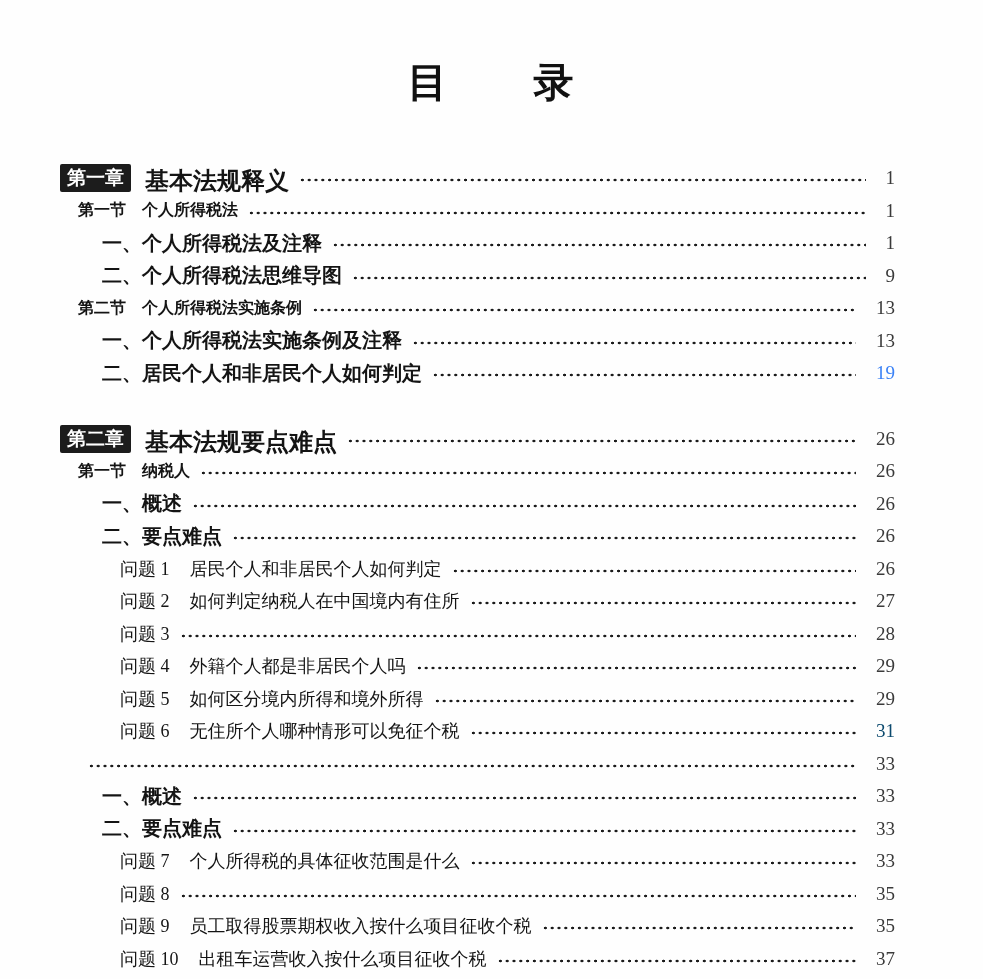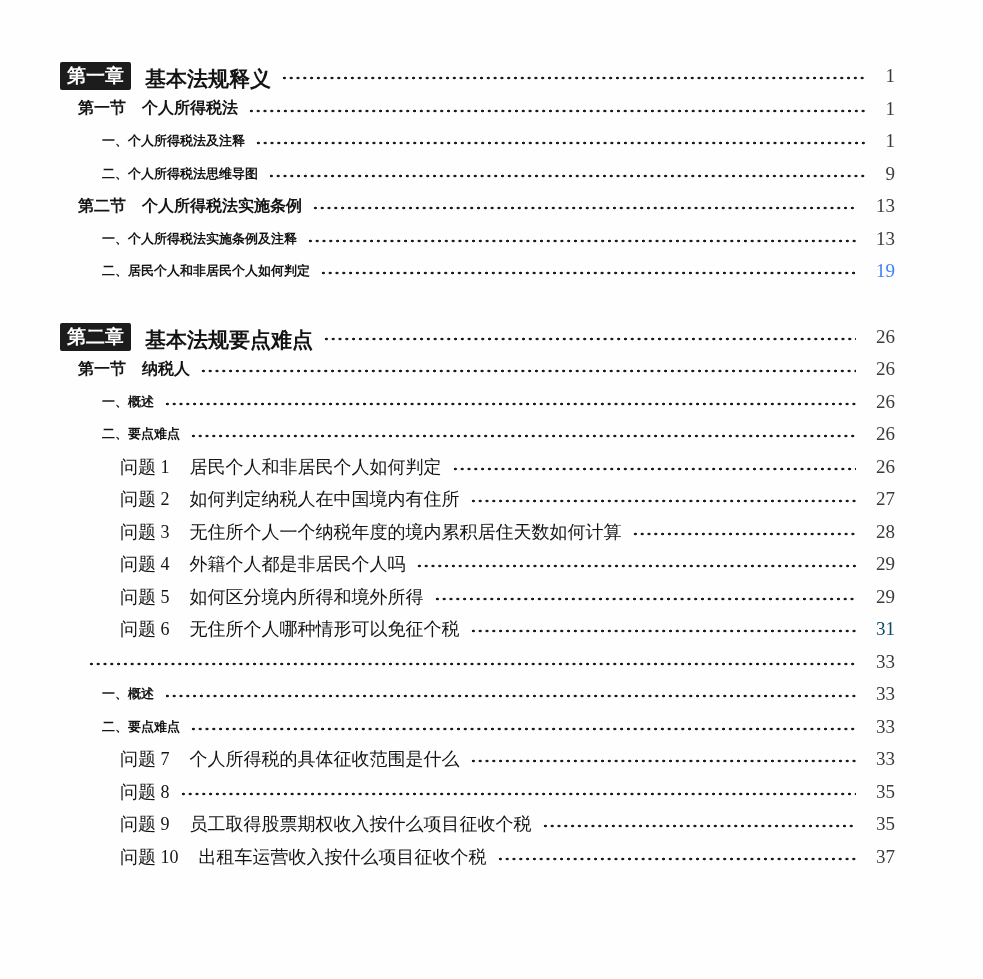--- a/index.html
+++ b/index.html
@@ -63,51 +63,52 @@
     font-size: 19px;
     line-height: 1;
     padding: 4px 7px 5px 7px;
     border-radius: 2px;
     white-space: nowrap;
   }
   .chapter-title {
     margin-left: 14px;
     font-family: "Liberation Serif", serif;
     font-weight: bold;
-    font-size: 21px;
+    font-size: 24px;
     white-space: nowrap;
     margin-top: 6px;
   }
   .lvl-section { padding-left: 18px; }
   .lvl-section .entry-text {
     font-family: "Liberation Sans", sans-serif;
     font-weight: bold;
     font-size: 16px;
     white-space: pre;
   }
   .lvl-sub { padding-left: 42px; }
   .lvl-sub .entry-text {
     font-family: "Liberation Sans", sans-serif;
     font-weight: bold;
-    font-size: 13px;
+    font-size: 20px;
     white-space: pre;
   }
   .lvl-q { padding-left: 60px; }
   .q-label, .q-text {
     font-family: "Liberation Serif", serif;
     font-weight: normal;
     font-size: 18px;
     white-space: nowrap;
   }
   .q-text { margin-left: 20px; }
 </style>
 </head>
 <body>
 
 <div class="page" style="color: rgb(20, 20, 20);">
+  <div class="doc-title">目　　录</div>
 
   <div class="toc">
 
     <div class="row lvl-chapter">
       <span class="chapter-badge">第一章</span>
       <span class="chapter-title">基本法规释义</span>
       <span class="leader"></span>
       <span class="pagenum" style="color: rgb(58, 58, 58);">1</span>
     </div>
 
@@ -181,21 +182,20 @@
 
     <div class="row lvl-q">
       <span class="q-label">问题 2</span>
       <span class="q-text">如何判定纳税人在中国境内有住所</span>
       <span class="leader"></span>
       <span class="pagenum" style="color: rgb(58, 58, 58);">27</span>
     </div>
 
     <div class="row lvl-q">
       <span class="q-label">问题 3</span>
-      <span class="q-text">无住所个人一个纳税年度的境内累积居住天数如何计算</span>
       <span class="leader"></span>
       <span class="pagenum" style="color: rgb(58, 58, 58);">28</span>
     </div>
 
     <div class="row lvl-q">
       <span class="q-label">问题 4</span>
       <span class="q-text">外籍个人都是非居民个人吗</span>
       <span class="leader"></span>
       <span class="pagenum" style="color: rgb(58, 58, 58);">29</span>
     </div>

